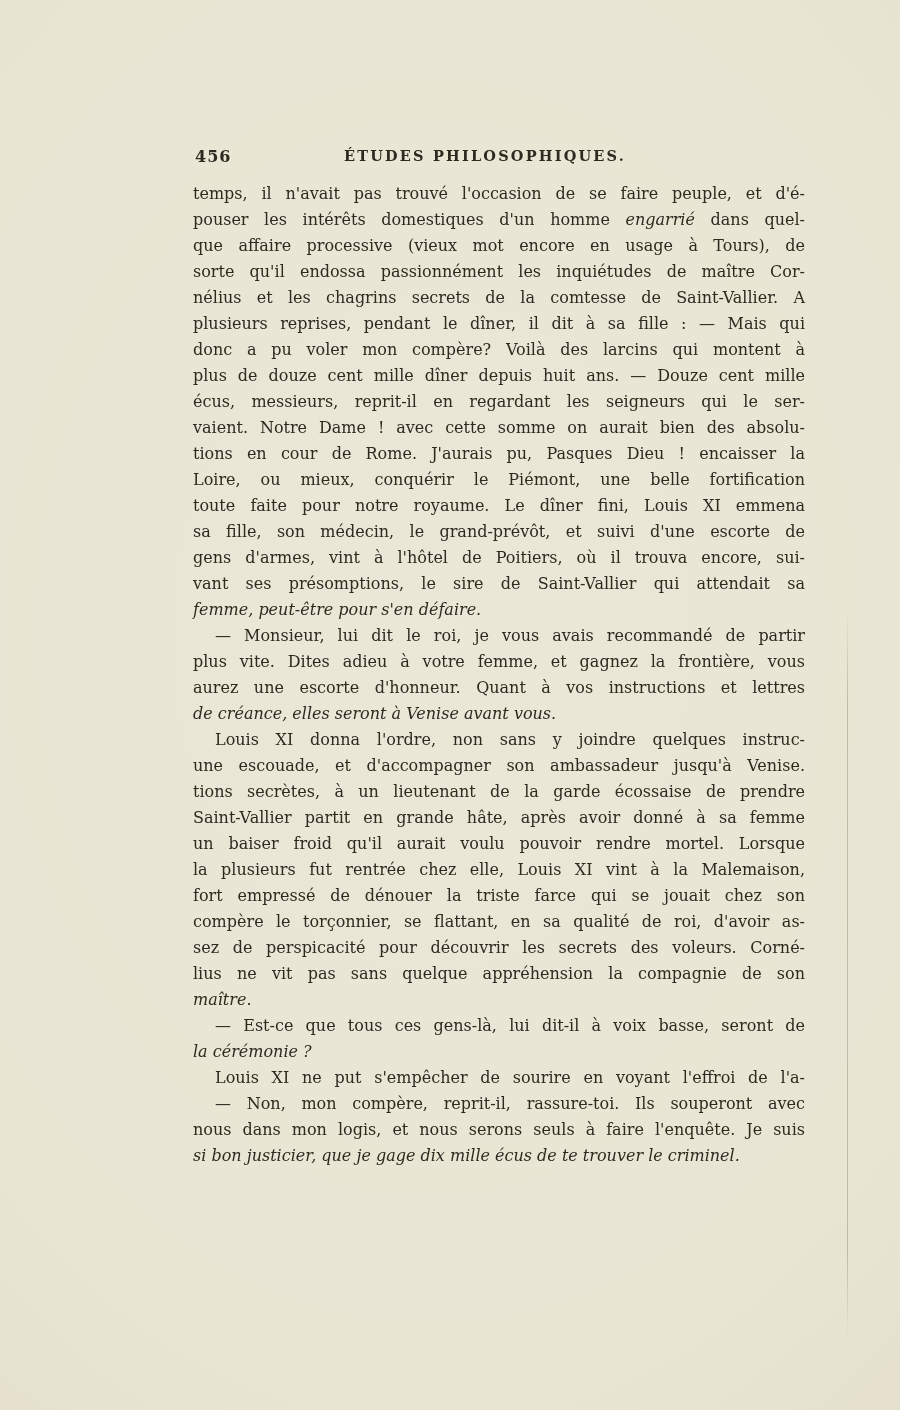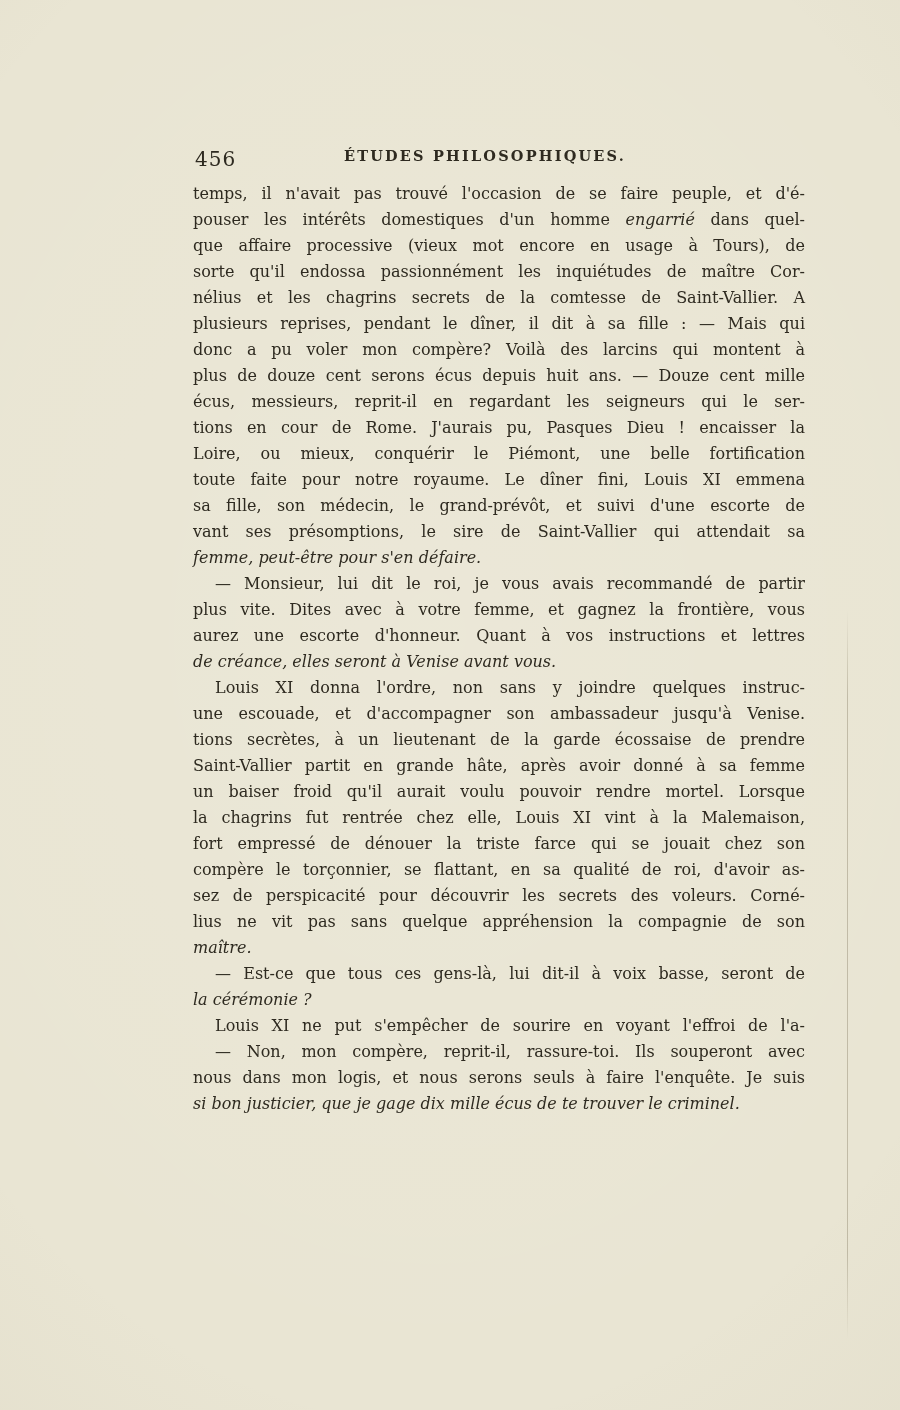--- a/index.html
+++ b/index.html
@@ -48,22 +48,23 @@
   }
   .page-header {
     position: relative;
     height: 22px;
     margin-bottom: 12px;
   }
   .page-number {
     position: absolute;
     left: 2px;
     top: 0;
-    font-size: 20px;
+    font-size: 16px;
     letter-spacing: 1px;
+    font-weight: bold;
   }
   .running-title {
     display: block;
     text-align: center;
     font-size: 14.5px;
     font-weight: bold;
     letter-spacing: 2.2px;
     transform: translateX(-14px);
   }
   .body-text {
@@ -100,42 +101,44 @@
     </div>
     <div class="body-text" id="paragraphs">
         <div class="paragraph">
           <div class="text-line"><span>temps, il n'avait pas trouvé l'occasion de se faire peuple, et d'é-</span></div>
           <div class="text-line"><span>pouser les intérêts domestiques d'un homme </span><i>engarrié</i><span> dans quel-</span></div>
           <div class="text-line"><span>que affaire processive (vieux mot encore en usage à Tours), de</span></div>
           <div class="text-line"><span>sorte qu'il endossa passionnément les inquiétudes de maître Cor-</span></div>
           <div class="text-line"><span>nélius et les chagrins secrets de la comtesse de Saint-Vallier. A</span></div>
           <div class="text-line"><span>plusieurs reprises, pendant le dîner, il dit à sa fille : — Mais qui</span></div>
           <div class="text-line"><span>donc a pu voler mon compère? Voilà des larcins qui montent à</span></div>
-          <div class="text-line"><span>plus de douze cent serons écus depuis huit ans. — Douze cent mille</span></div>
+          <div class="text-line"><span>plus de douze cent mille dîner depuis huit ans. — Douze cent mille</span></div>
           <div class="text-line"><span>écus, messieurs, reprit-il en regardant les seigneurs qui le ser-</span></div>
+          <div class="text-line"><span>vaient. Notre Dame ! avec cette somme on aurait bien des absolu-</span></div>
           <div class="text-line"><span>tions en cour de Rome. J'aurais pu, Pasques Dieu ! encaisser la</span></div>
           <div class="text-line"><span>Loire, ou mieux, conquérir le Piémont, une belle fortification</span></div>
           <div class="text-line"><span>toute faite pour notre royaume. Le dîner fini, Louis XI emmena</span></div>
           <div class="text-line"><span>sa fille, son médecin, le grand-prévôt, et suivi d'une escorte de</span></div>
+          <div class="text-line"><span>gens d'armes, vint à l'hôtel de Poitiers, où il trouva encore, sui-</span></div>
           <div class="text-line"><span>vant ses présomptions, le sire de Saint-Vallier qui attendait sa</span></div>
           <div class="text-line last"><span>femme, peut-être pour s'en défaire.</span></div>
         </div>
         <div class="paragraph">
           <div class="text-line first-indent"><span>— Monsieur, lui dit le roi, je vous avais recommandé de partir</span></div>
-          <div class="text-line"><span>plus vite. Dites avec à votre femme, et gagnez la frontière, vous</span></div>
+          <div class="text-line"><span>plus vite. Dites adieu à votre femme, et gagnez la frontière, vous</span></div>
           <div class="text-line"><span>aurez une escorte d'honneur. Quant à vos instructions et lettres</span></div>
           <div class="text-line last"><span>de créance, elles seront à Venise avant vous.</span></div>
         </div>
         <div class="paragraph">
           <div class="text-line first-indent"><span>Louis XI donna l'ordre, non sans y joindre quelques instruc-</span></div>
           <div class="text-line"><span>une escouade, et d'accompagner son ambassadeur jusqu'à Venise.</span></div>
           <div class="text-line"><span>tions secrètes, à un lieutenant de la garde écossaise de prendre</span></div>
           <div class="text-line"><span>Saint-Vallier partit en grande hâte, après avoir donné à sa femme</span></div>
           <div class="text-line"><span>un baiser froid qu'il aurait voulu pouvoir rendre mortel. Lorsque</span></div>
-          <div class="text-line"><span>la chagrins fut rentrée chez elle, Louis XI vint à la Malemaison,</span></div>
+          <div class="text-line"><span>la plusieurs fut rentrée chez elle, Louis XI vint à la Malemaison,</span></div>
           <div class="text-line"><span>fort empressé de dénouer la triste farce qui se jouait chez son</span></div>
           <div class="text-line"><span>compère le torçonnier, se flattant, en sa qualité de roi, d'avoir as-</span></div>
           <div class="text-line"><span>sez de perspicacité pour découvrir les secrets des voleurs. Corné-</span></div>
           <div class="text-line"><span>lius ne vit pas sans quelque appréhension la compagnie de son</span></div>
           <div class="text-line last"><span>maître.</span></div>
         </div>
         <div class="paragraph">
           <div class="text-line first-indent"><span>— Est-ce que tous ces gens-là, lui dit-il à voix basse, seront de</span></div>
           <div class="text-line last"><span>la cérémonie ?</span></div>
         </div>

